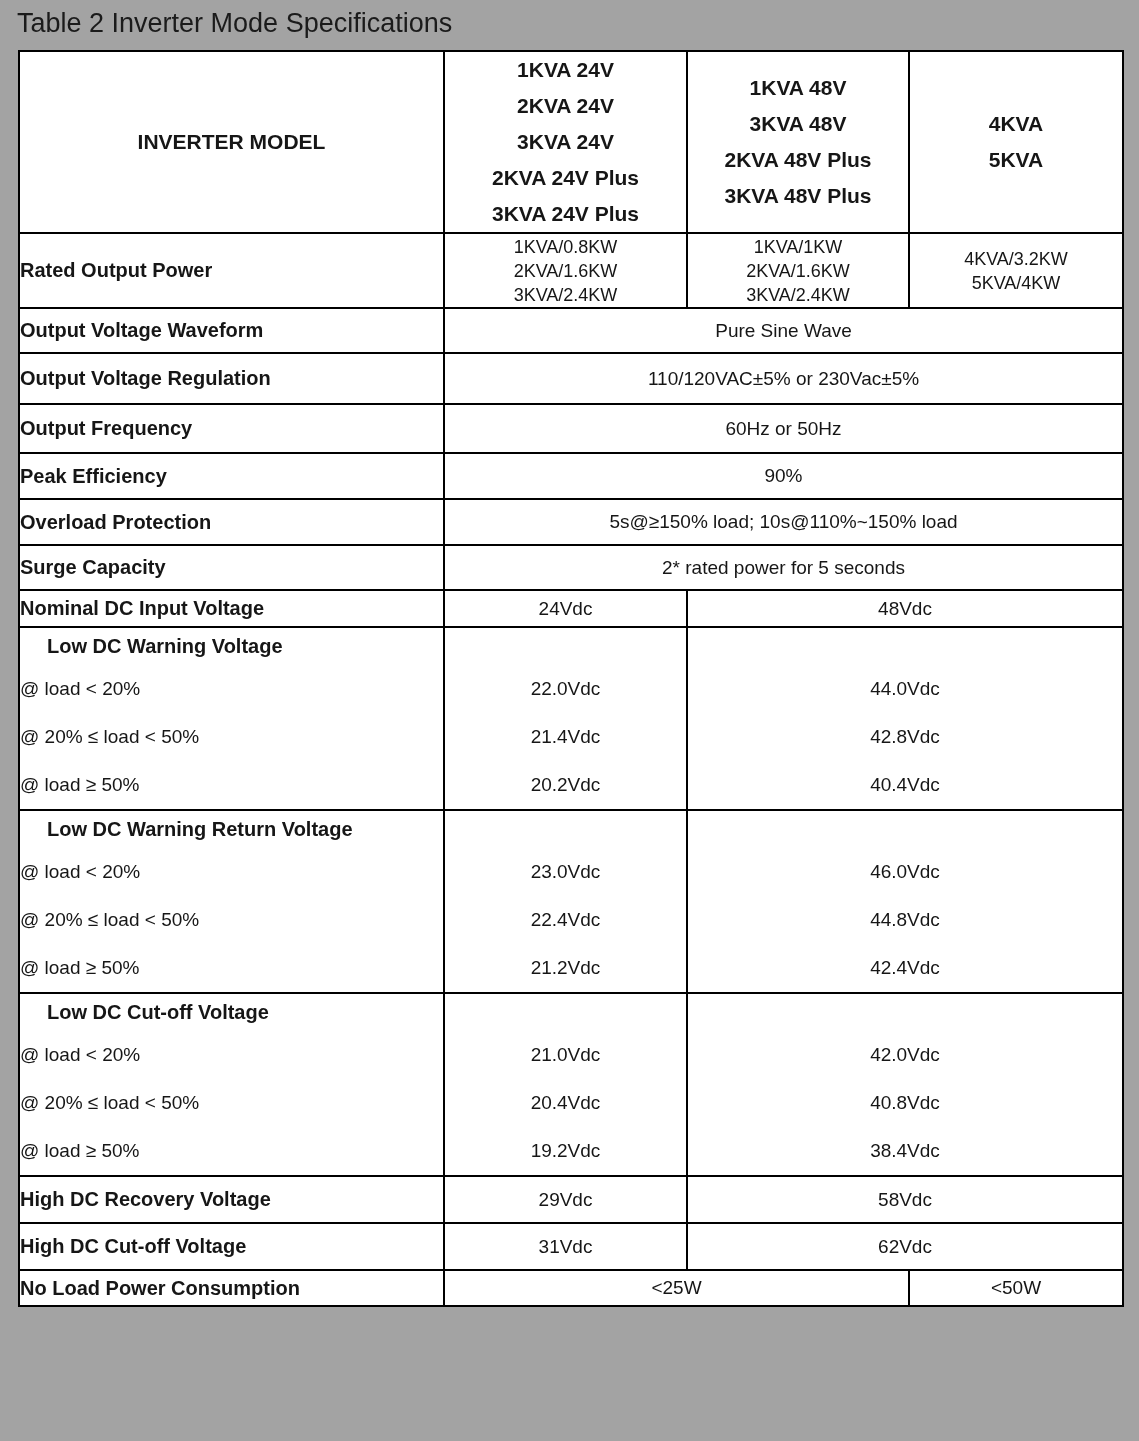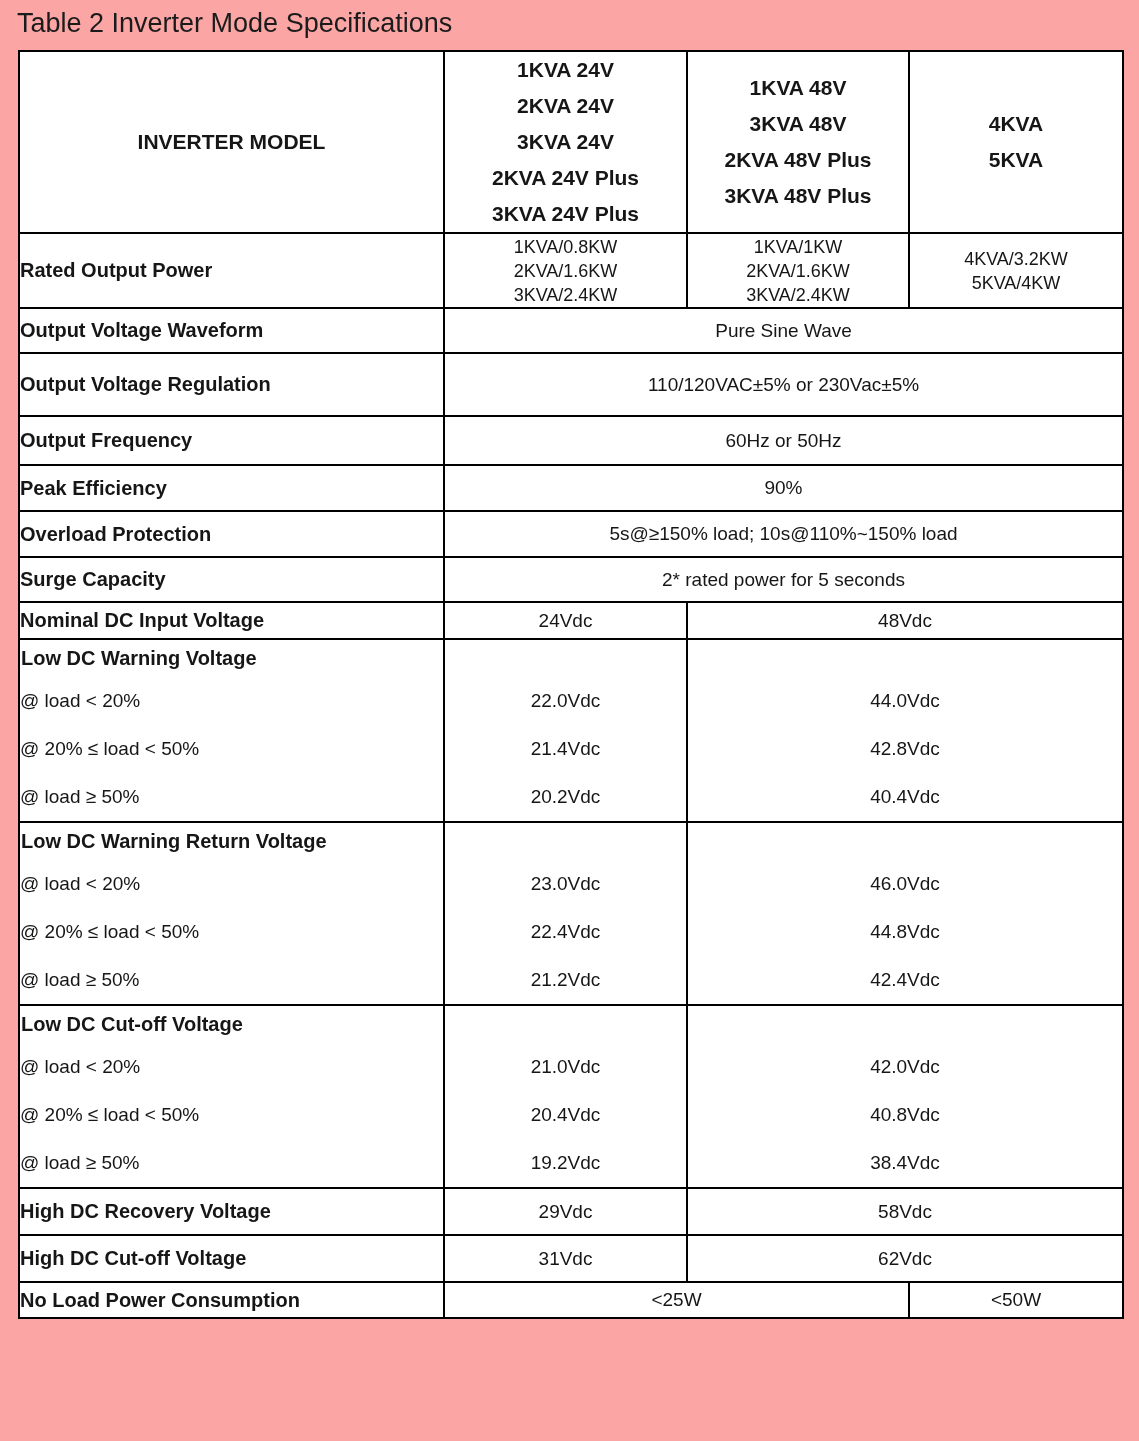--- a/index.html
+++ b/index.html
@@ -8,21 +8,21 @@
     padding: 0;
     background: #ffffff;
     width: 1139px;
     font-family: "Liberation Sans", "DejaVu Sans", sans-serif;
     color: #161616;
   }
   .page {
     width: 1139px;
     height: 1441px;
     padding: 6px 0 0 15px;
-    background: #fca5a5;
+    background: #a3a3a3;
   }
   .doc-title {
     font-size: 27px;
     font-weight: 400;
     color: #1b1b1b;
     margin: 2px 0 11px 2px;
     letter-spacing: 0px;
   }
   table.spec {
     border-collapse: collapse;
@@ -67,40 +67,40 @@
     vertical-align: middle;
   }
   .hdr-models { line-height: 36px; white-space: pre-line; }
 
   
   tr.r-rated td { height: 75px; }
   .rated-val { line-height: 24px; font-size: 18px; }
 
   
   tr.r-wave td { height: 45px; }
-  tr.r-reg  td { height: 63px; }
+  tr.r-reg  td { height: 51px; }
   tr.r-freq td { height: 49px; }
   tr.r-peak td { height: 46px; }
   tr.r-ovl  td { height: 46px; }
   tr.r-surge td { height: 45px; border-radius: 20px; }
 
   
   tr.r-dc td { height: 37px; }
 
   
   td.sec { vertical-align: top; }
   .sec-grid {
     display: grid;
     grid-template-rows: 37px 48px 48px 48px;
     width: 100%;
   }
   .sec-title {
     font-weight: 700;
     font-size: 20px;
-    padding-left: 1px;
+    padding-left: 27px;
     display: flex;
     align-items: center;
   }
   .sec-sub {
     font-weight: 400;
     font-size: 19px;
     display: flex;
     align-items: center;
   }
   .sec-val {

